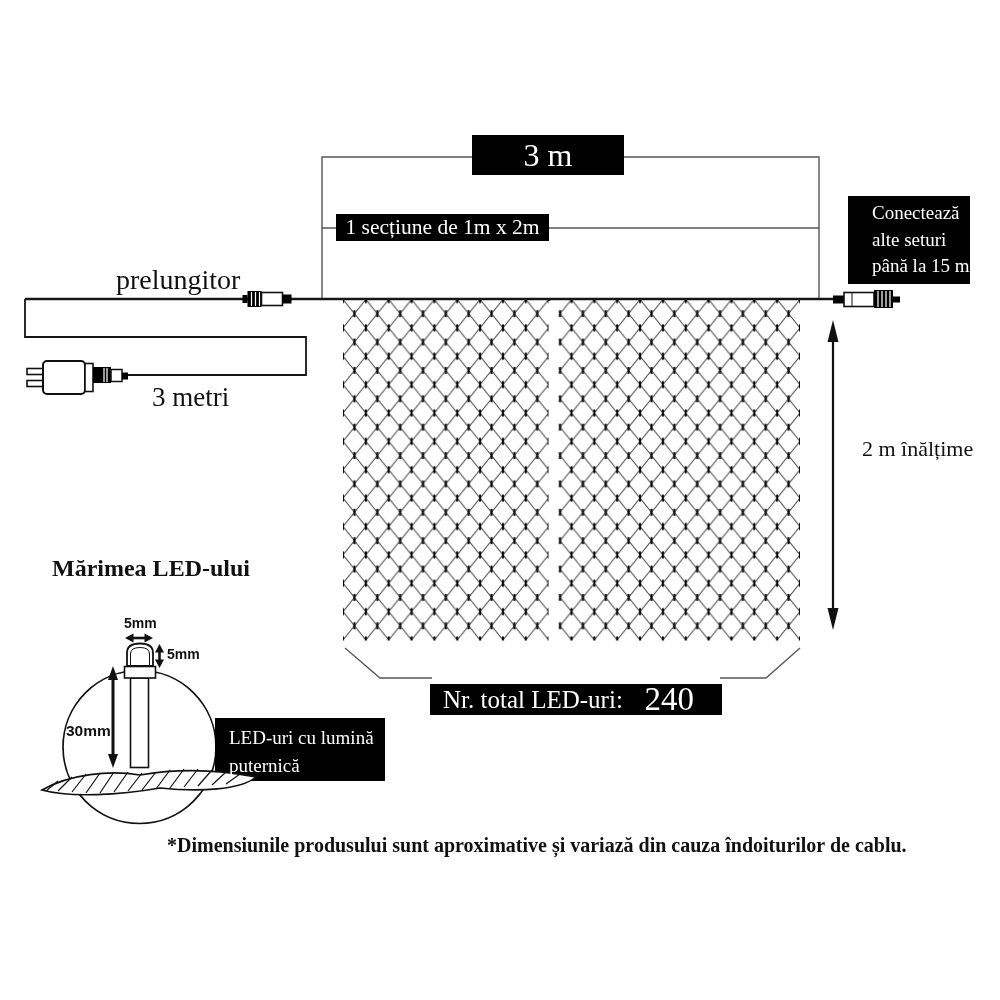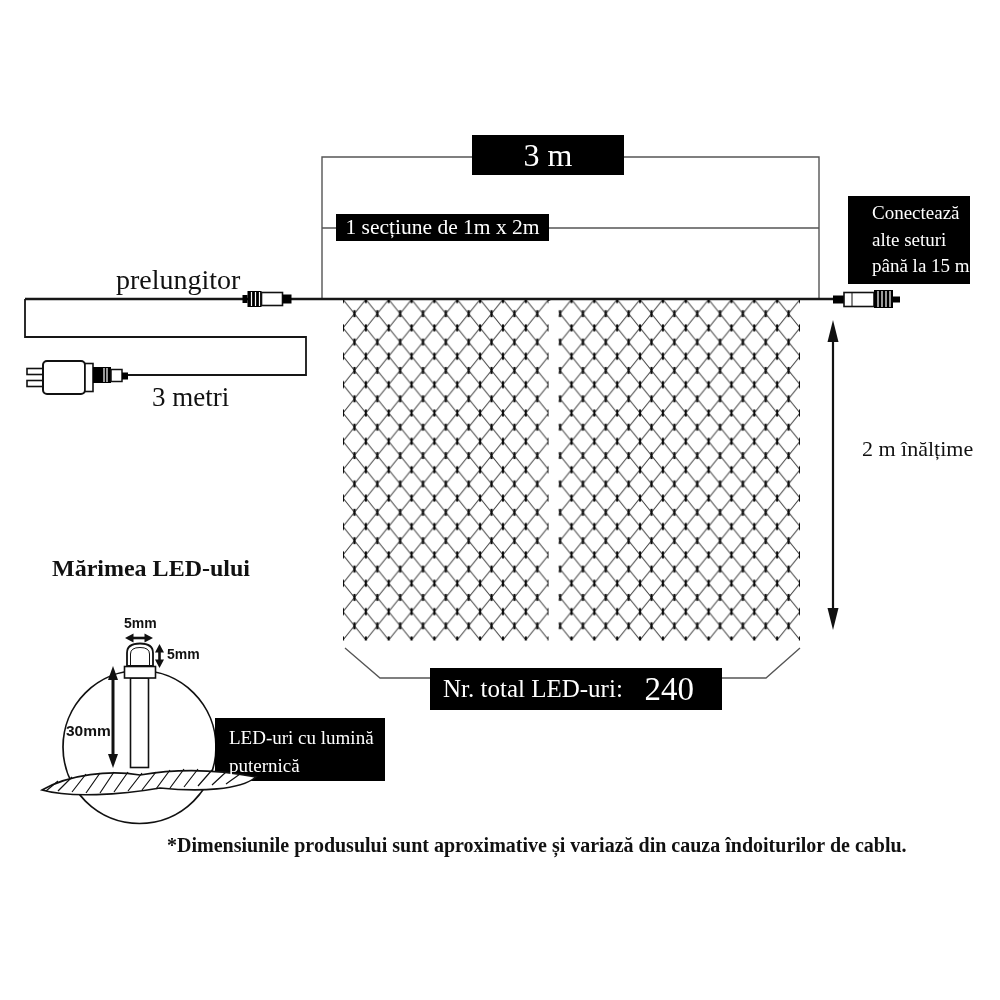--- a/index.html
+++ b/index.html
@@ -136,21 +136,21 @@
     <span>Conectează</span>
     <span>alte seturi</span>
     <span>până la 15 m</span>
   </div>
 
   <div class="abs serif nowrap" style="left:116px;top:264px;font-size:28px;">prelungitor</div>
   <div class="abs serif nowrap" style="left:152px;top:382px;font-size:27px;">3 metri</div>
 
   <div class="abs serif nowrap" style="left:849px;top:436px;font-size:22px;margin-left:13px;">2 m înălțime</div>
 
-  <div class="abs blackbox nowrap" style="left:430px;top:668px;width:292px;height:42px;
+  <div class="abs blackbox nowrap" style="left:430px;top:684px;width:292px;height:31px;
        justify-content:space-between;padding:0 28px 0 13px;">
     <span style="font-size:25px;">Nr. total LED-uri:</span>
     <span style="font-size:33px;">240</span>
   </div>
 
   <div class="abs serif nowrap" style="left:52px;top:555px;font-size:24px;font-weight:bold;">Mărimea LED-ului</div>
   <div class="abs sans nowrap" style="left:124px;top:615px;font-size:14px;">5mm</div>
   <div class="abs sans nowrap" style="left:167px;top:646px;font-size:14px;">5mm</div>
   <div class="abs sans nowrap" style="left:66px;top:722px;font-size:15.5px;text-align:center;">30mm</div>
 

